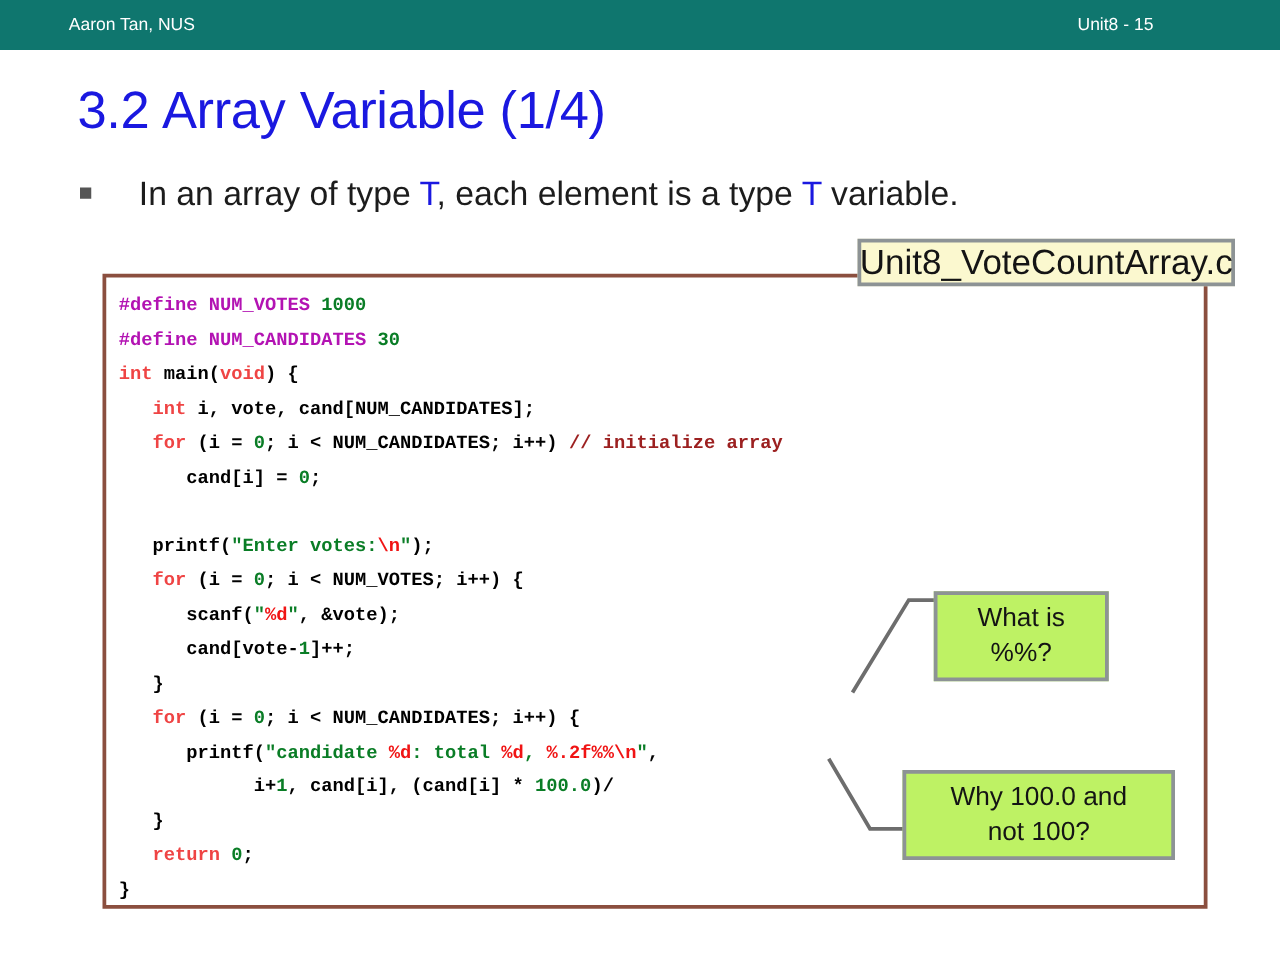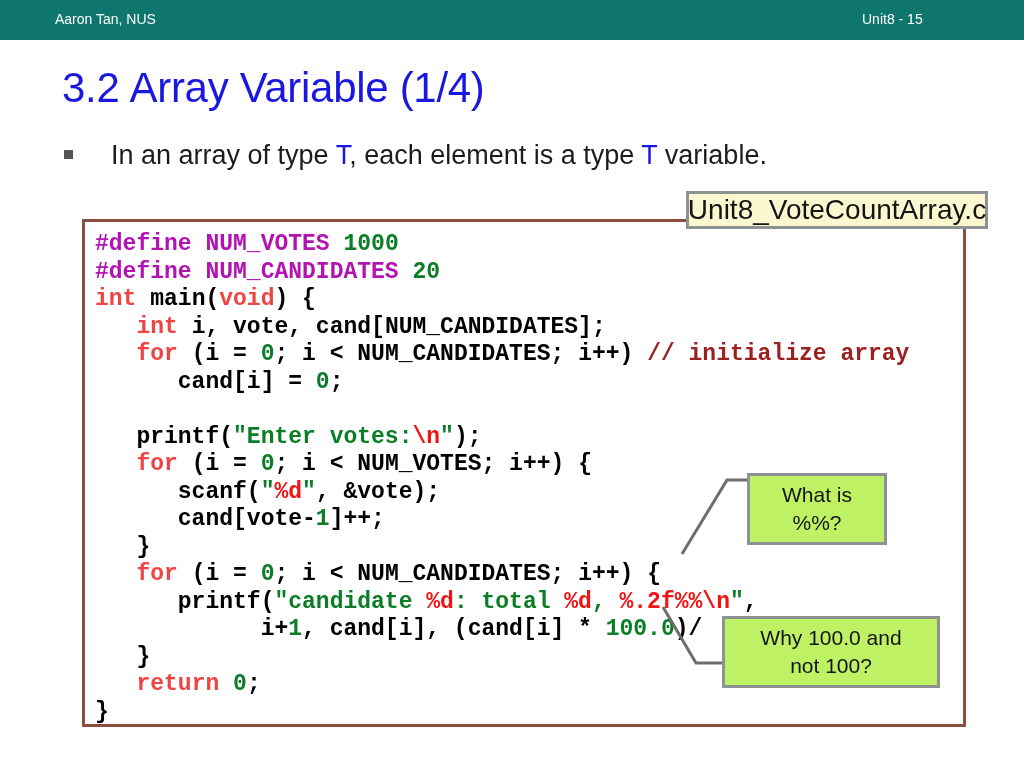--- a/index.html
+++ b/index.html
@@ -91,21 +91,21 @@
   #code-inner {
     position: absolute;
     left: 0; top: 0;
     width: 100%;
     height: 100%;
     padding: 9px 0 0 10px;
     box-sizing: border-box;
   }
   .code-line {
     font-family: "Liberation Mono", "DejaVu Sans Mono", monospace;
-    font-size: 23px;
+    font-size: 15px;
     line-height: 27.5px;
     font-weight: bold;
     color: #000000;
     white-space: pre;
     height: 27.5px;
   }
   .tok-pre   { color: #b313b3; }       
   .tok-macro { color: #b313b3; }       
   .tok-kw    { color: #ef4444; }       
   .tok-num   { color: #0a7d26; }       
@@ -183,21 +183,21 @@
 </div>
 
 <div id="bullet-row">
   <span class="bullet-mark"></span>
   <span class="bullet-text"><span>In an array of type </span><span class="tvar">T</span><span>, each element is a type </span><span class="tvar">T</span><span> variable.</span></span>
 </div>
 
 <div id="code-block">
   <div id="code-inner">
       <div class="code-line"><span class="tok-pre">#define </span><span class="tok-macro">NUM_VOTES</span><span> </span><span class="tok-num">1000</span></div>
-      <div class="code-line"><span class="tok-pre">#define </span><span class="tok-macro">NUM_CANDIDATES</span><span> </span><span class="tok-num">20</span></div>
+      <div class="code-line"><span class="tok-pre">#define </span><span class="tok-macro">NUM_CANDIDATES</span><span> </span><span class="tok-num">30</span></div>
       <div class="code-line"><span class="tok-kw">int</span><span> main(</span><span class="tok-kw">void</span><span>) {</span></div>
       <div class="code-line"><span>   </span><span class="tok-kw">int</span><span> i, vote, cand[NUM_CANDIDATES];</span></div>
       <div class="code-line"><span>   </span><span class="tok-kw">for</span><span> (i = </span><span class="tok-num">0</span><span>; i &lt; NUM_CANDIDATES; i++) </span><span class="tok-cmt">// initialize array</span></div>
       <div class="code-line"><span>      cand[i] = </span><span class="tok-num">0</span><span>;</span></div>
       <div class="code-line"><span> </span></div>
       <div class="code-line"><span>   printf(</span><span class="tok-str">"Enter votes:</span><span class="tok-esc">\n</span><span class="tok-str">"</span><span>);</span></div>
       <div class="code-line"><span>   </span><span class="tok-kw">for</span><span> (i = </span><span class="tok-num">0</span><span>; i &lt; NUM_VOTES; i++) {</span></div>
       <div class="code-line"><span>      scanf(</span><span class="tok-str">"</span><span class="tok-esc">%d</span><span class="tok-str">"</span><span>, &amp;vote);</span></div>
       <div class="code-line"><span>      cand[vote-</span><span class="tok-num">1</span><span>]++;</span></div>
       <div class="code-line"><span>   }</span></div>

